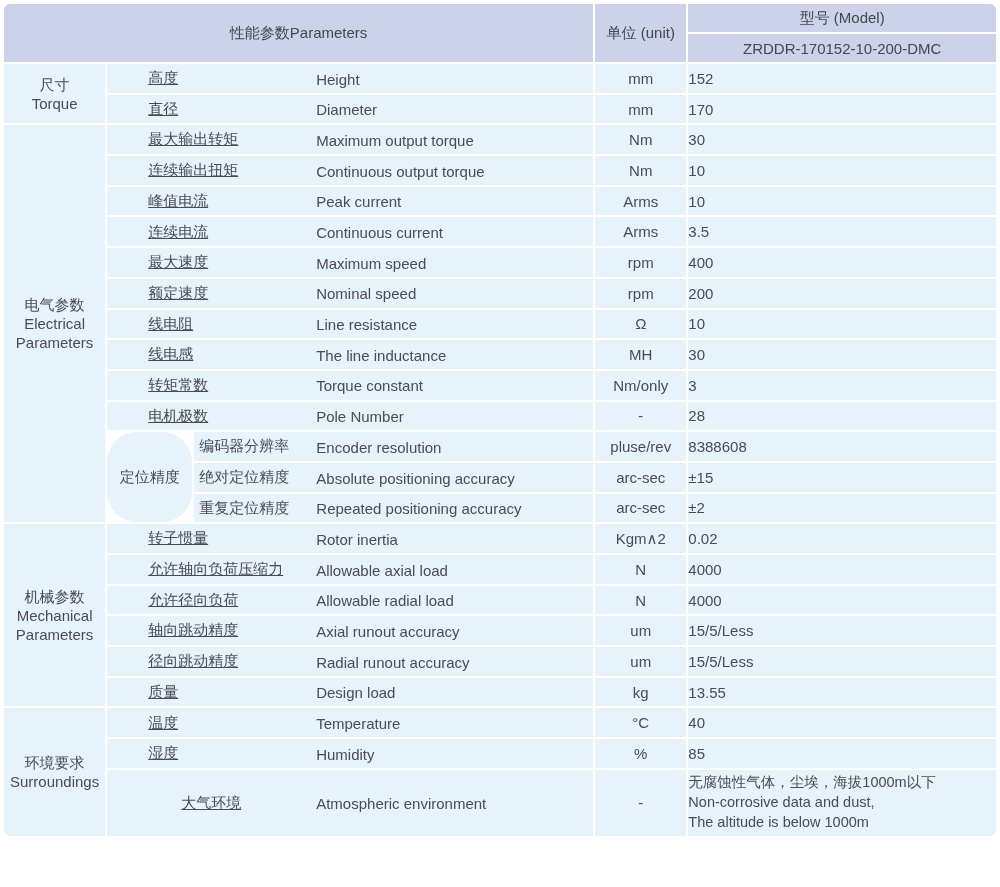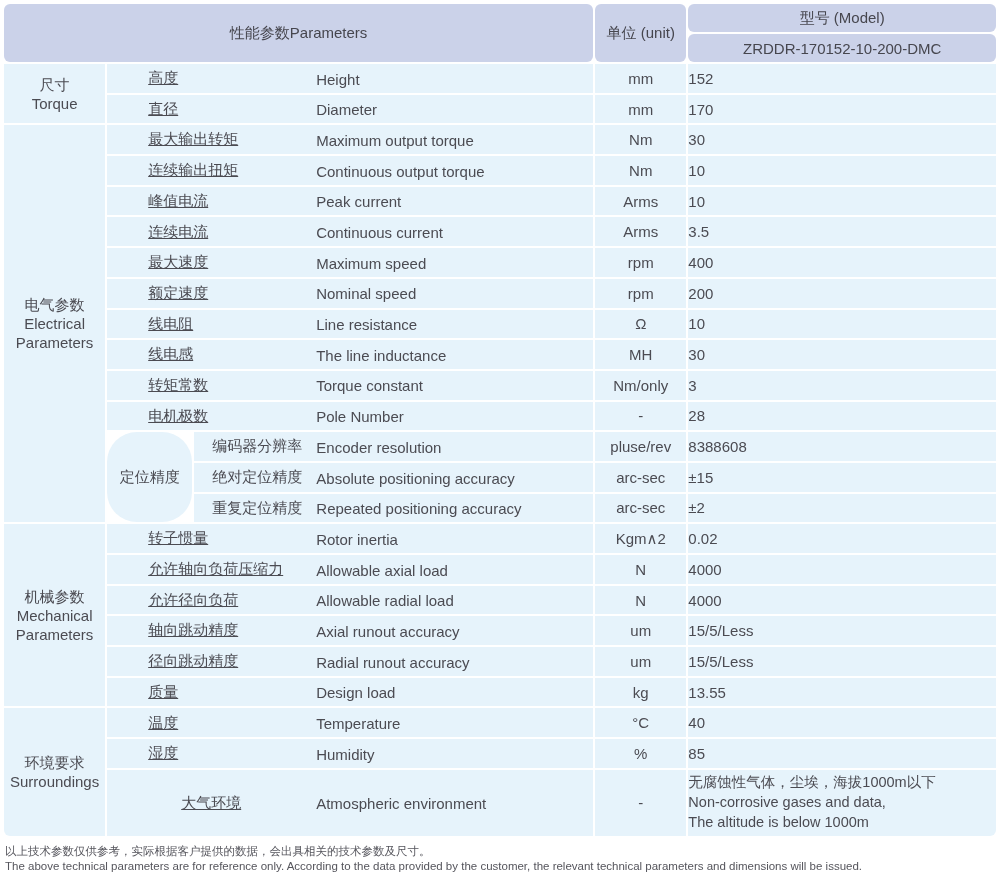--- a/index.html
+++ b/index.html
@@ -33,21 +33,20 @@
     vertical-align: middle;
     overflow: hidden;
     white-space: nowrap;
   }
   thead td {
     background: #cbd2e9;
     text-align: center;
     height: 28px;
     font-size: 15px;
     color: #46464e;
-    border-radius: 6px;
   }
   .tl { border-top-left-radius: 6px; }
   .tr { border-top-right-radius: 6px; }
   .bl { border-bottom-left-radius: 6px; }
   .br { border-bottom-right-radius: 6px; }
 
   td.section-cell {
     text-align: center;
     line-height: 1.28;
     white-space: normal;
@@ -57,21 +56,21 @@
   td.label-cell .cn {
     display: inline-block;
     padding-left: 41px;
     width: 209px;
     vertical-align: middle;
     text-decoration: underline;
   }
   td.label-cell.atmos .cn { padding-left: 74px; }
   td.sub-label-cell .cn {
     display: inline-block;
-    padding-left: 18px;
+    padding-left: 5px;
     width: 122px;
     vertical-align: middle;
   }
   .en { vertical-align: middle; }
 
   td.unit-cell  { text-align: center; }
   td.value-cell { text-align: left; }
 
   tr.tall td { height: 66px; }
   tr.tall td.value-cell {
@@ -243,24 +242,20 @@
         <tr>
           <td class="label-cell" colspan="2"><span class="cn">湿度</span><span class="en">Humidity</span></td>
           <td class="unit-cell">%</td>
           <td class="value-cell">85</td>
         </tr>
         <tr class="tall">
           <td class="label-cell atmos" colspan="2"><span class="cn">大气环境</span><span class="en">Atmospheric environment</span></td>
           <td class="unit-cell">-</td>
           <td class="value-cell br">
             <div class="val-line">无腐蚀性气体，尘埃，海拔1000m以下</div>
-            <div class="val-line">Non-corrosive gases and data,</div>
+            <div class="val-line">Non-corrosive data and dust,</div>
             <div class="val-line">The altitude is below 1000m</div>
           </td>
         </tr>
       </tbody>
   </table>
 
-  <div class="footer">
-    <div>以上技术参数仅供参考，实际根据客户提供的数据，会出具相关的技术参数及尺寸。</div>
-    <div>The above technical parameters are for reference only. According to the data provided by the customer, the relevant technical parameters and dimensions will be issued.</div>
-  </div>
 </div>
 
 </body></html>

